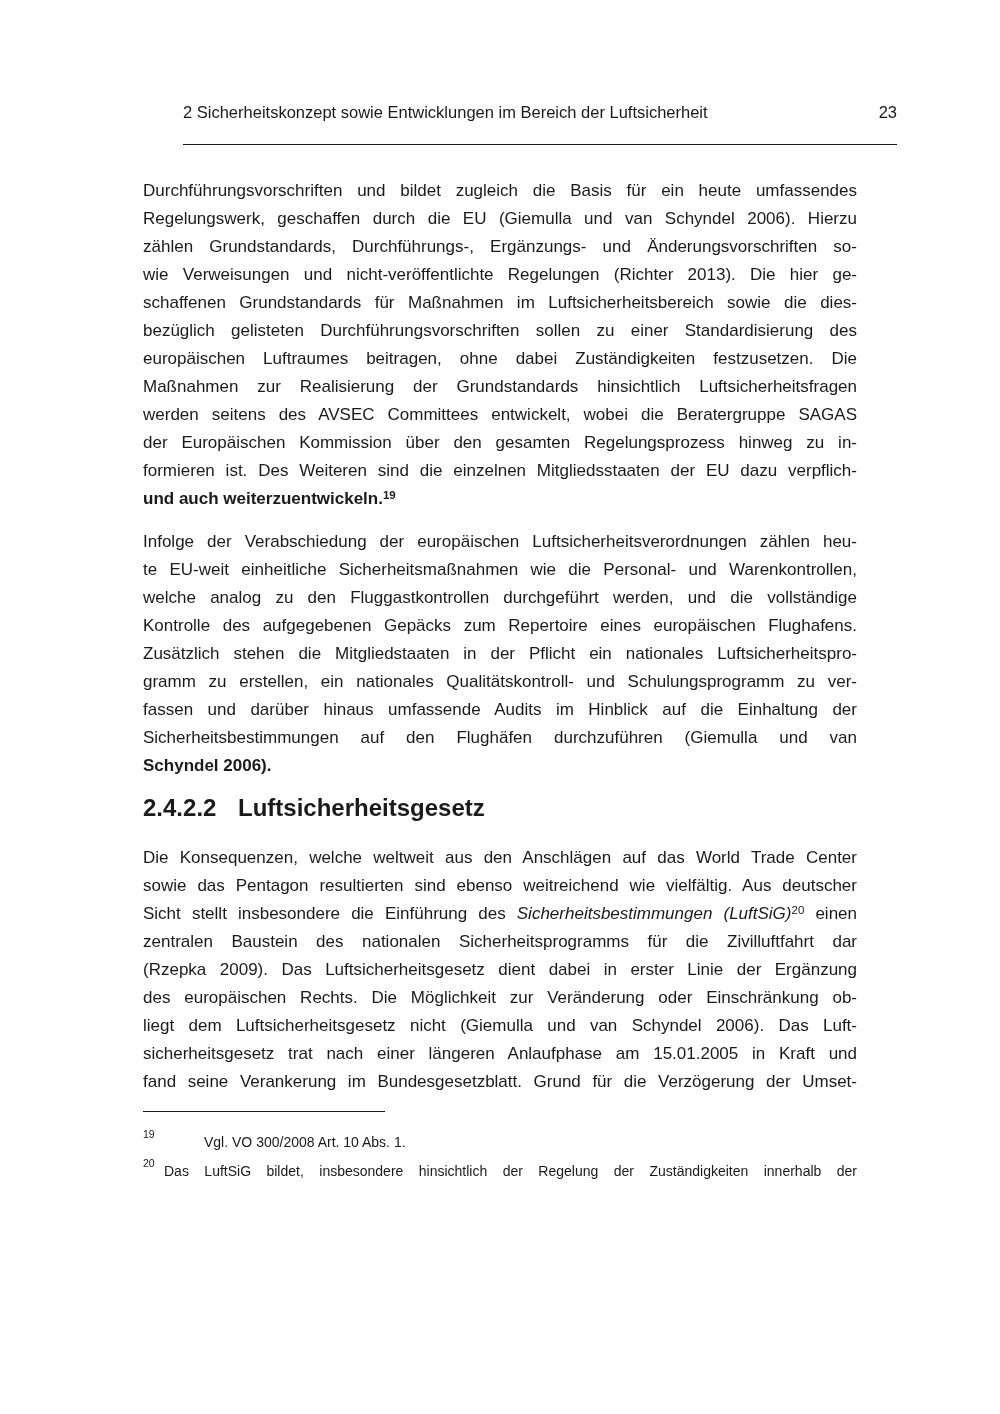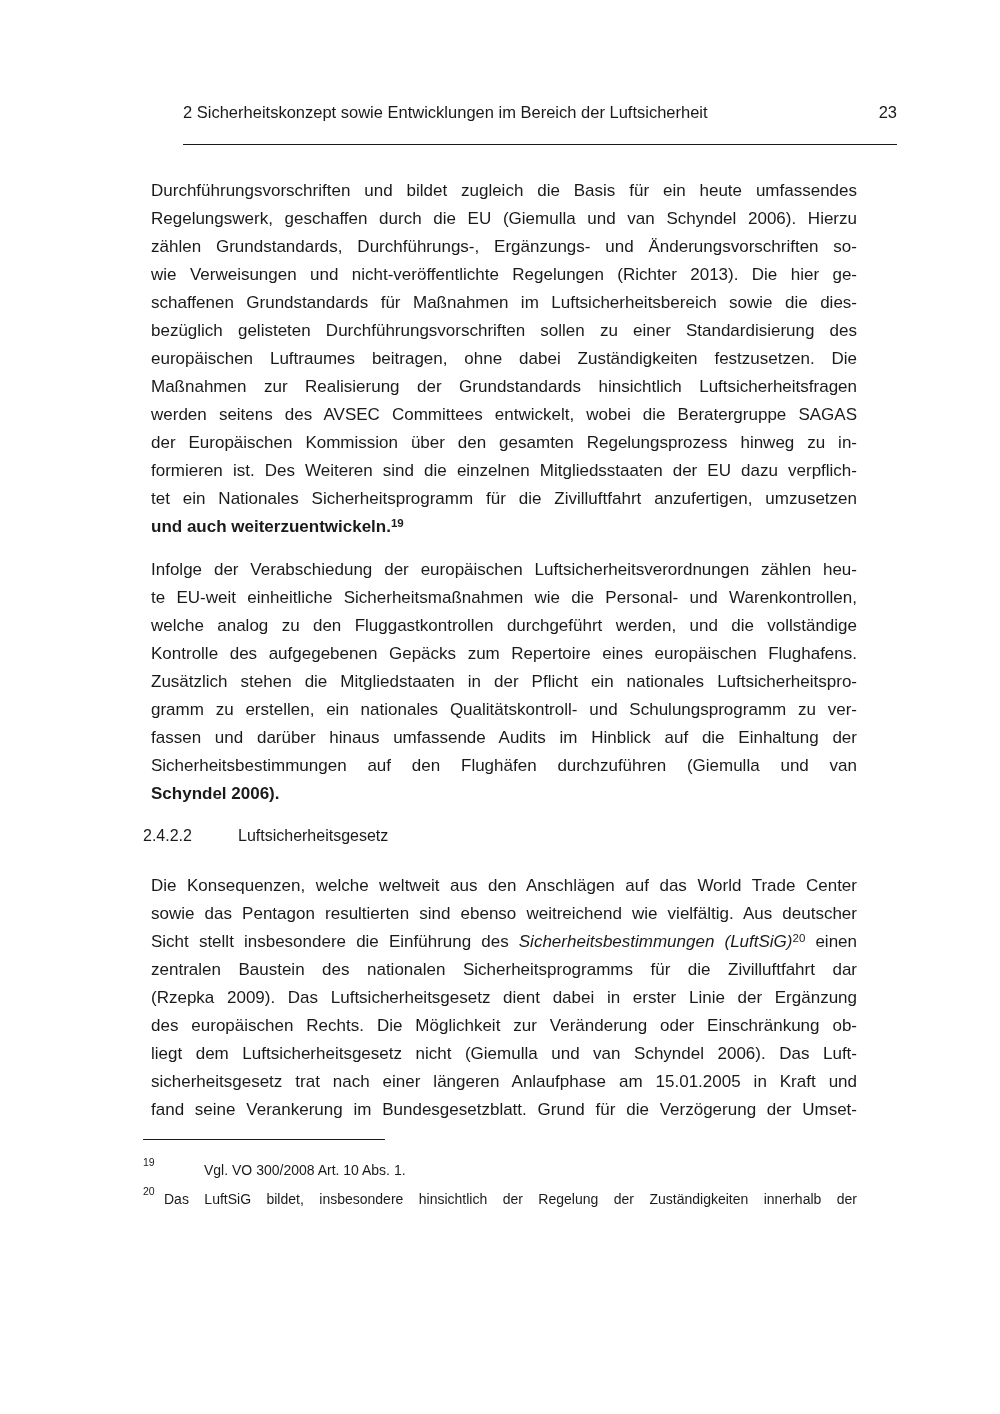--- a/index.html
+++ b/index.html
@@ -30,36 +30,35 @@
     left: 143px;
     top: 177px;
     width: 714px;
   }
   .para { margin: 0 0 15px 0; }
   .jline {
     font-size: 17px;
     line-height: 28px;
     text-align: justify;
     text-align-last: justify;
-    margin-left: 8px;
     -moz-text-align-last: justify;
   }
   .jline.lastline { text-align-last: left; font-weight: bold; -moz-text-align-last: left; }
   .jline sup, .fnmark, .fnline sup {
     font-size: 11.5px;
     line-height: 0;
     position: relative;
     top: -5px;
     vertical-align: baseline;
   }
   .heading {
     margin: 15px 0 23px 0;
-    font-size: 16px;
+    font-size: 24px;
     line-height: 26px;
-    font-weight: 400;
+    font-weight: 700;
   }
   .heading .num { display: inline-block; width: 95px; }
   .fnrule {
     border: none;
     border-top: 1.8px solid #1a1a1a;
     width: 242px;
     margin: 3px 0 19px 0;
   }
   .footnote {
     position: relative;
@@ -90,21 +89,20 @@
         <div class="jline">Regelungswerk, geschaffen durch die EU (Giemulla und van Schyndel 2006). Hierzu</div>
         <div class="jline">zählen Grundstandards, Durchführungs-, Ergänzungs- und Änderungsvorschriften so-</div>
         <div class="jline">wie Verweisungen und nicht-veröffentlichte Regelungen (Richter 2013). Die hier ge-</div>
         <div class="jline">schaffenen Grundstandards für Maßnahmen im Luftsicherheitsbereich sowie die dies-</div>
         <div class="jline">bezüglich gelisteten Durchführungsvorschriften sollen zu einer Standardisierung des</div>
         <div class="jline">europäischen Luftraumes beitragen, ohne dabei Zuständigkeiten festzusetzen. Die</div>
         <div class="jline">Maßnahmen zur Realisierung der Grundstandards hinsichtlich Luftsicherheitsfragen</div>
         <div class="jline">werden seitens des AVSEC Committees entwickelt, wobei die Beratergruppe SAGAS</div>
         <div class="jline">der Europäischen Kommission über den gesamten Regelungsprozess hinweg zu in-</div>
         <div class="jline">formieren ist. Des Weiteren sind die einzelnen Mitgliedsstaaten der EU dazu verpflich-</div>
-        <div class="jline">tet ein Nationales Sicherheitsprogramm für die Zivilluftfahrt anzufertigen, umzusetzen</div>
         <div class="jline lastline">und auch weiterzuentwickeln.<sup>19</sup></div>
       </div>
       <div class="para">
         <div class="jline">Infolge der Verabschiedung der europäischen Luftsicherheitsverordnungen zählen heu-</div>
         <div class="jline">te EU-weit einheitliche Sicherheitsmaßnahmen wie die Personal- und Warenkontrollen,</div>
         <div class="jline">welche analog zu den Fluggastkontrollen durchgeführt werden, und die vollständige</div>
         <div class="jline">Kontrolle des aufgegebenen Gepäcks zum Repertoire eines europäischen Flughafens.</div>
         <div class="jline">Zusätzlich stehen die Mitgliedstaaten in der Pflicht ein nationales Luftsicherheitspro-</div>
         <div class="jline">gramm zu erstellen, ein nationales Qualitätskontroll- und Schulungsprogramm zu ver-</div>
         <div class="jline">fassen und darüber hinaus umfassende Audits im Hinblick auf die Einhaltung der</div>

